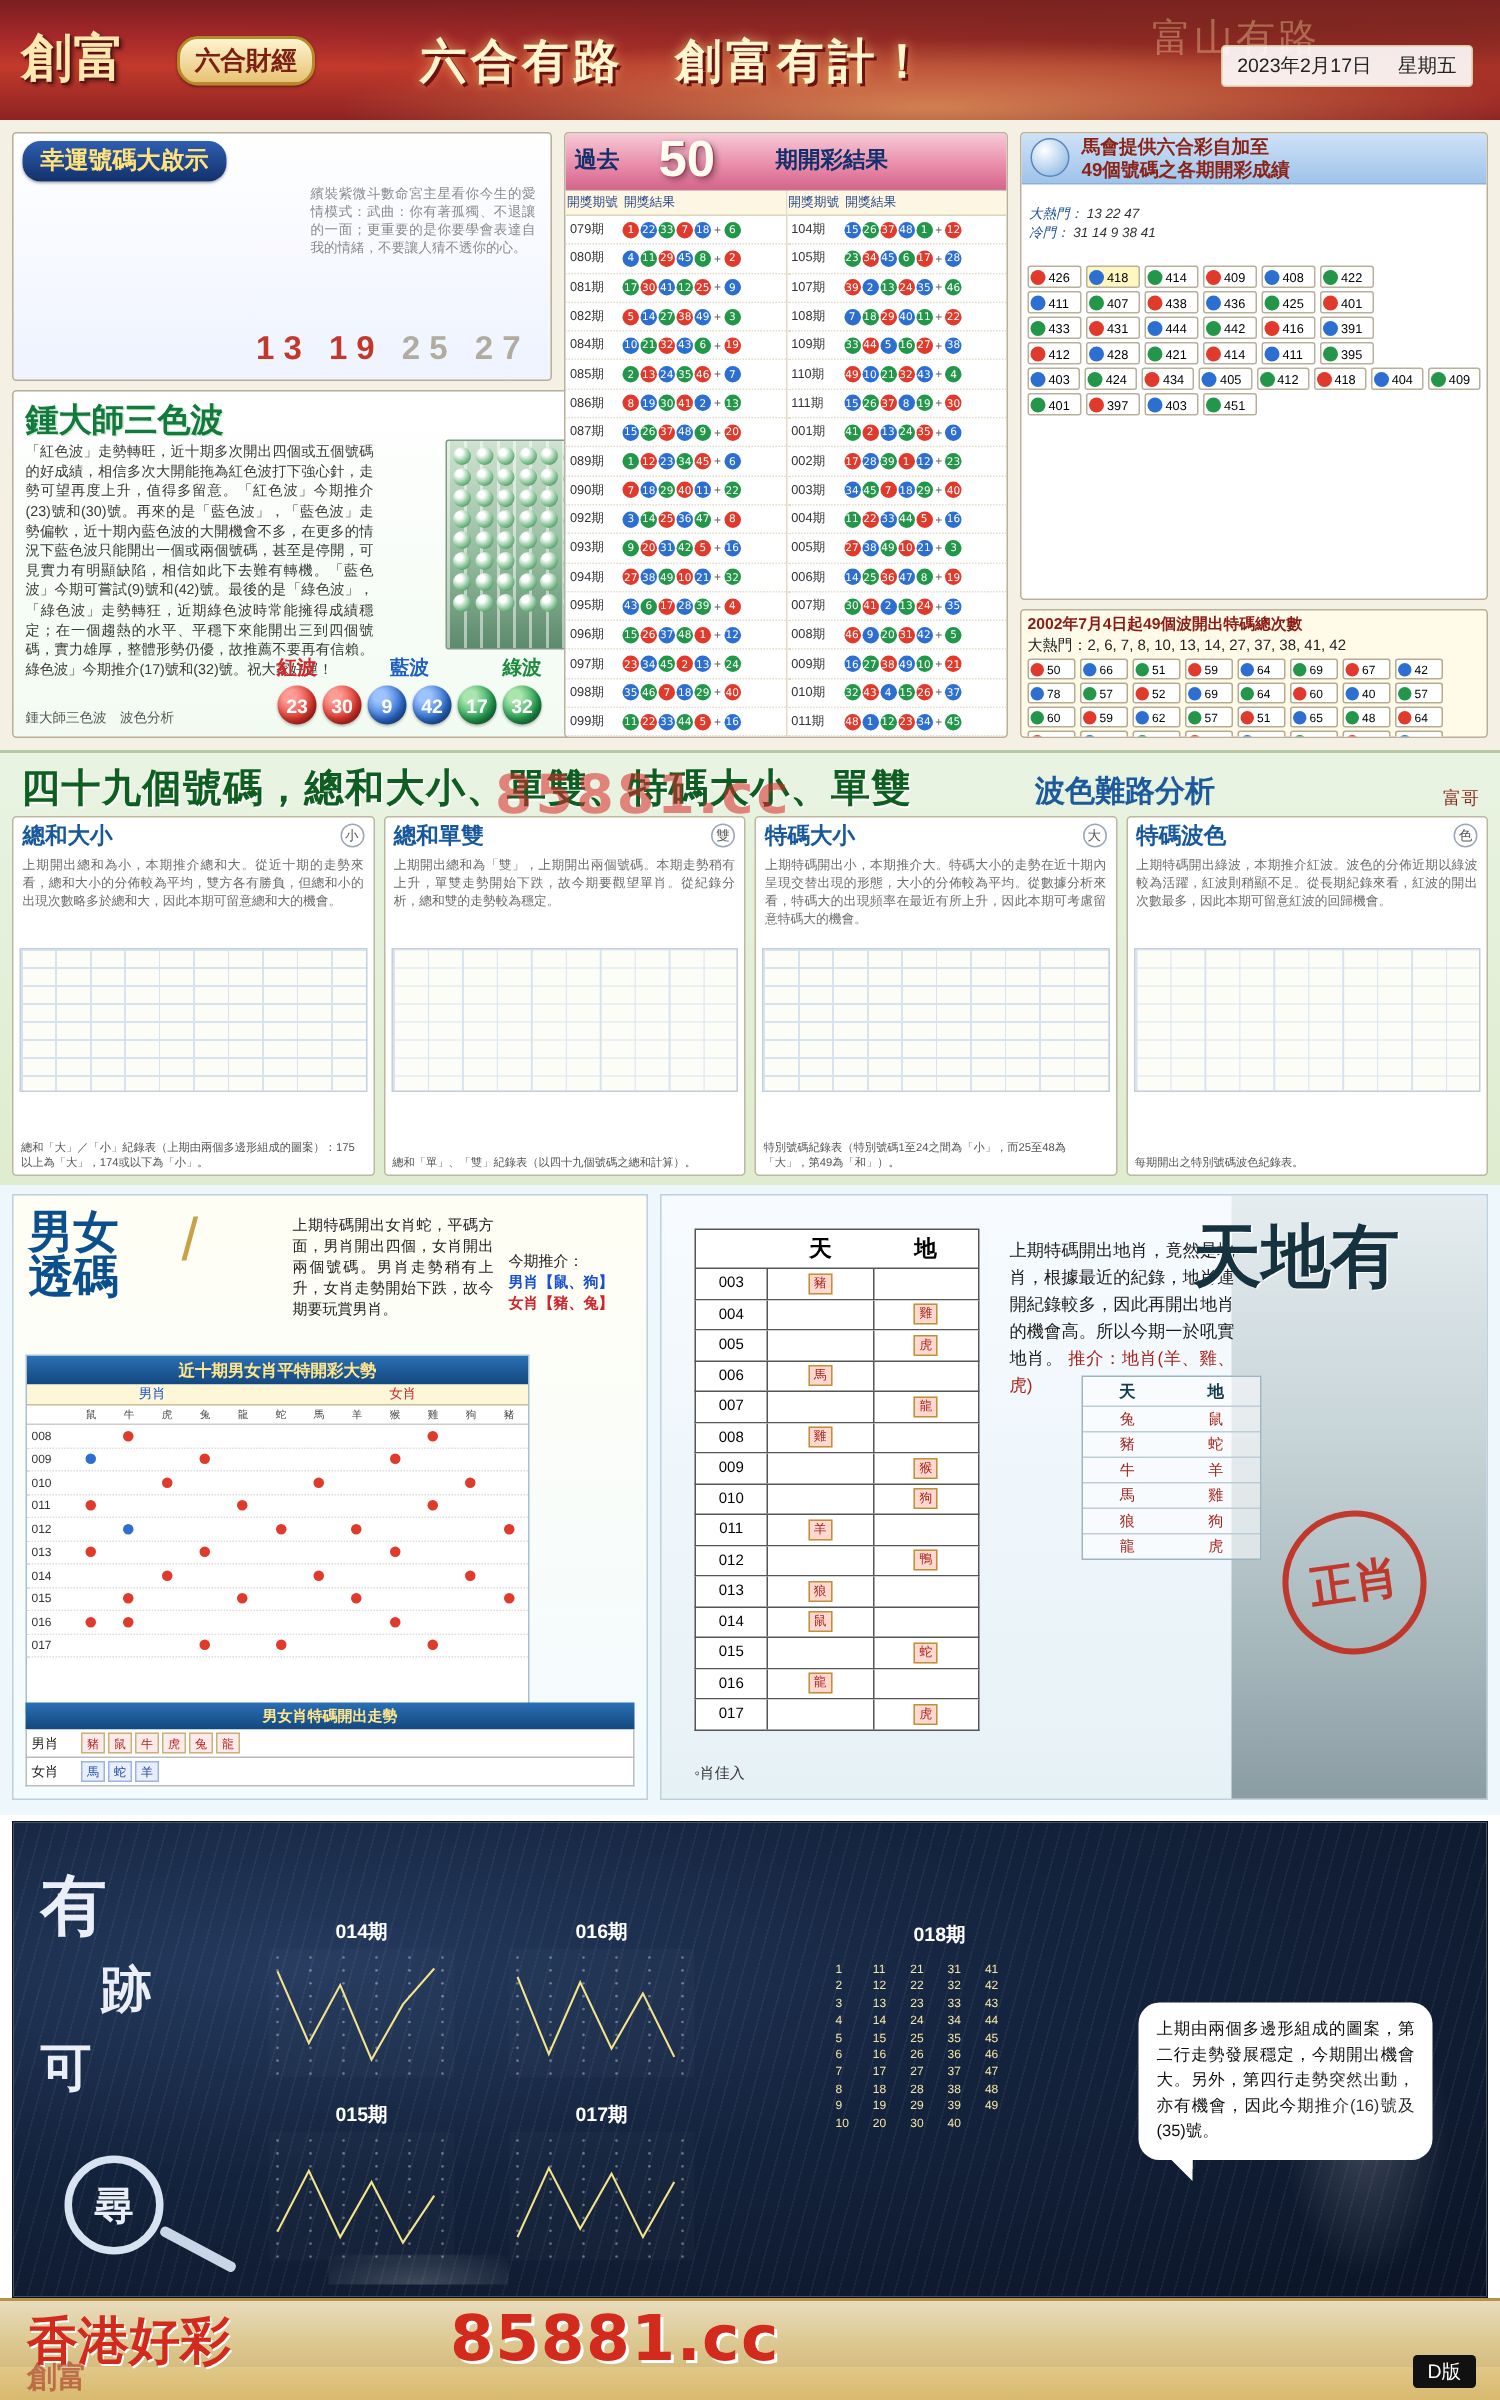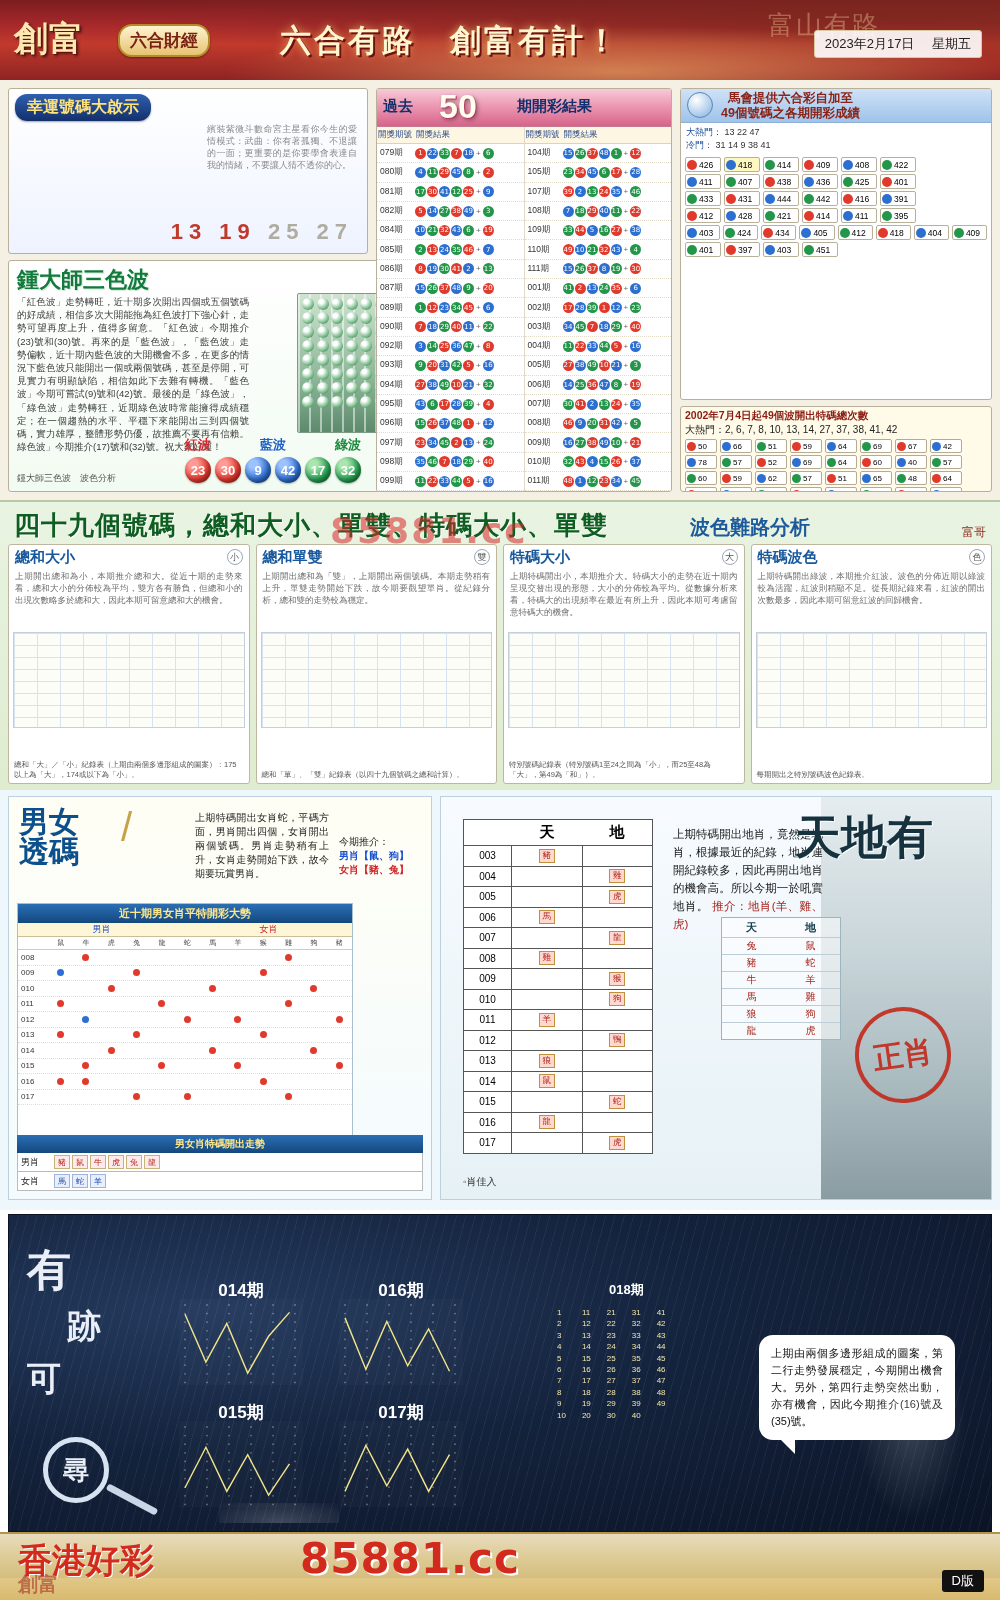--- a/index.html
+++ b/index.html
@@ -154,22 +154,22 @@
   .plus { font-size:8px; color:#666; margin:0 1px; }
 
   
   .pD { left:680px; top:8px; width:312px; height:312px; background:#fff; }
   .pD-band {
     height:34px; background: linear-gradient(180deg,#cfe2f7,#9fc3ea);
     border-bottom:1px solid #8fb0d6; position:relative;
   }
   .pD-band .c { position:absolute; left:6px; top:3px; width:26px;height:26px;border-radius:50%;
      background:radial-gradient(circle at 35% 30%,#fff,#7fb0e0); border:1px solid #5b86b5;}
-  .pD-band .t { position:absolute; left:40px; top:2px; font-size:12.5px; font-weight:bold; color:#8a2418; line-height:15px;text-align:center;}
-  .pD-hot { font-size:9px; color:#333; padding:3px 5px; line-height:13px; }
+  .pD-band .t { position:absolute; left:40px; top:2px; font-size:12.5px; font-weight:bold; color:#8a2418; line-height:15px;}
+  .pD-hot { font-size:9px; color:#333; padding:13px 5px; line-height:13px;font-style:italic; }
   .pD-hot .lab { color:#1b4e9b; }
   .pD-matrix { padding:2px 4px; }
   .pD-matrix .mrow { display:flex; gap:3px; margin-bottom:2px; }
   .cell {
     width:36px;height:15px; border:1px solid #b9b09a; border-radius:2px;
     font-size:8.5px; display:flex; align-items:center; gap:2px; padding-left:1px;
     background:#fff;
   }
   .cell .sq { width:10px;height:10px;border-radius:50%; color:#fff; font-size:6.5px;
      display:flex;align-items:center;justify-content:center;}
@@ -299,21 +299,21 @@
   .s4-left .c3 { font-size:34px; font-weight:bold; margin-top:6px; }
   .s4-mag { position:absolute; left:34px; top:222px; width:66px;height:66px; border-radius:50%;
      border:5px solid #d8e3f2; display:flex;align-items:center;justify-content:center;
      color:#e9eef7; font-size:26px; font-weight:bold; }
   .s4-mag:after { content:""; position:absolute; left:56px; top:54px; width:56px;height:7px;
      background:#c9d6e8; transform:rotate(28deg); border-radius:3px;}
   .chart {
     position:absolute; background: rgba(255,255,255,.02);
   }
   .chart .lbl { position:absolute; top:-20px; left:0; width:100%; text-align:center;
-     color:#fff; font-size:17px; font-weight:bold;}
+     color:#fff; font-size:13px; font-weight:bold;}
   .chart svg { display:block; }
   .col-list { position:absolute; color:#e7e1c8; font-size:8px; line-height:11.4px; }
   .col-list div span.n { color:#f2e6a8; }
   .bubble {
     position:absolute; right:36px; top:120px; width:196px; padding:10px 12px;
     background:#fff; border-radius:14px; font-size:11px; line-height:17px; color:#111;
     text-align:justify;
   }
   .bubble:after {
     content:""; position:absolute; left:20px; bottom:-14px; border:8px solid transparent;

